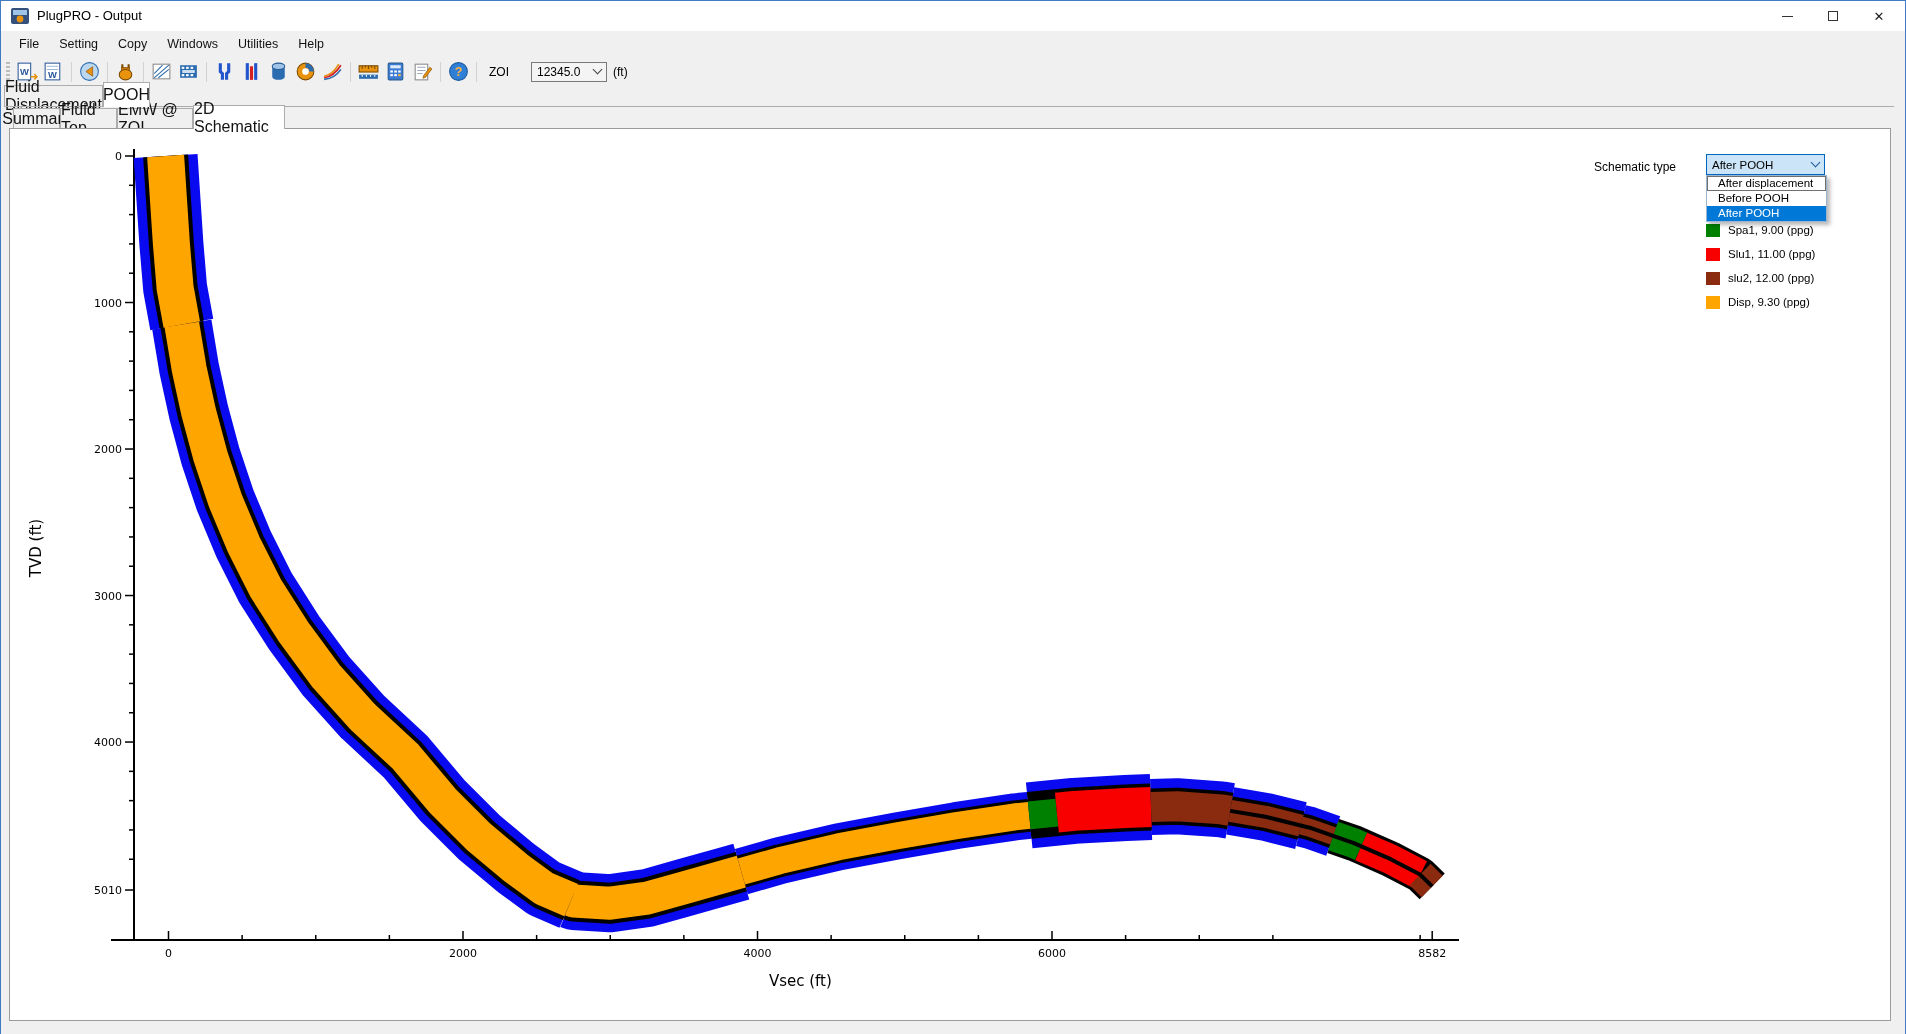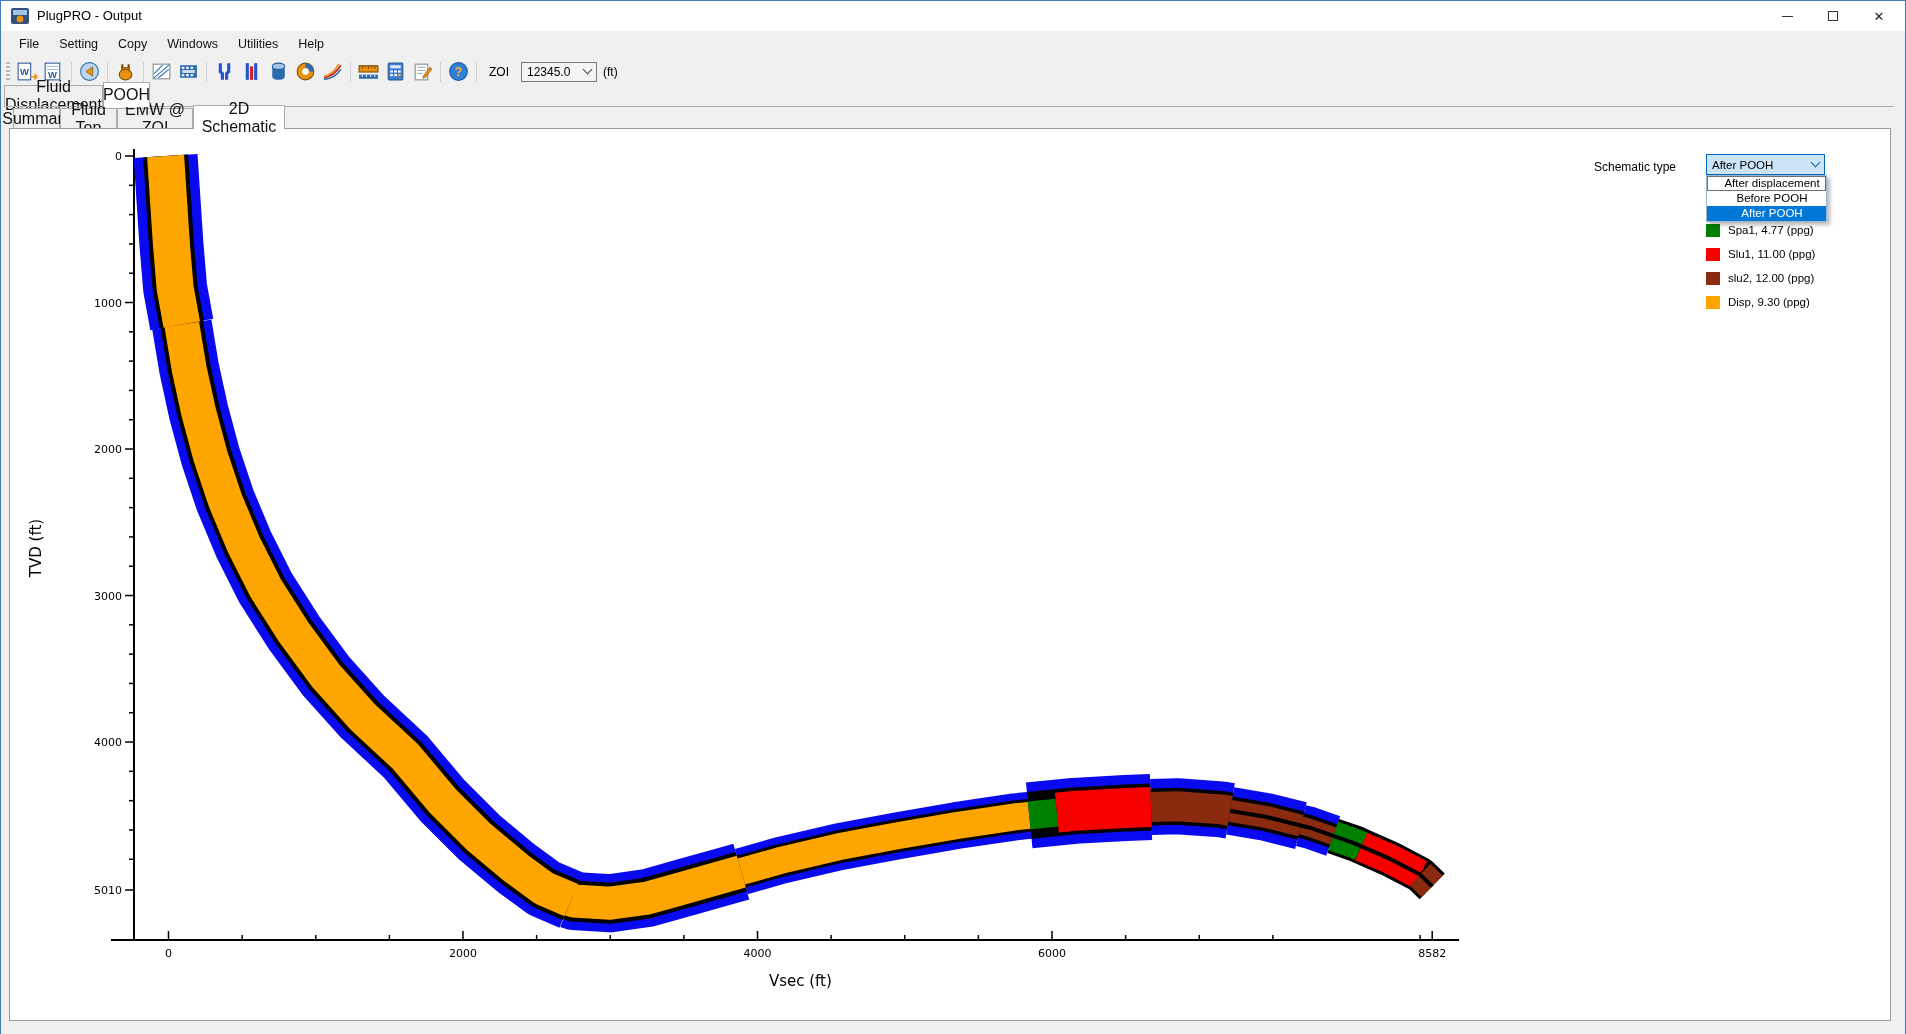--- a/index.html
+++ b/index.html
@@ -1,19 +1,19 @@
 <!DOCTYPE html>
 <html><head>
 <meta charset="utf-8">
 <style>
   * { box-sizing: border-box; margin: 0; padding: 0; }
   html,body { width:1906px; height:1034px; overflow:hidden;
     font-family:"Liberation Sans", sans-serif; background:#fff; }
   .window { position:absolute; left:0; top:0; width:1906px; height:1034px;
-    border:1px solid #3f7ac2; background:#f0f0f0;text-align:center; }
+    border:1px solid #3f7ac2; background:#f0f0f0; }
   
   .titlebar { position:absolute; left:0; top:0; width:100%; height:30px; background:#fff; }
   .app-icon { position:absolute; left:9px; top:6px; width:20px; height:18px; }
   .title-text { position:absolute; left:36px; top:7px; font-size:13px; color:#000; }
   .win-btn { position:absolute; top:0; width:44px; height:30px; display:flex;
     align-items:center; justify-content:center; color:#222; }
   .btn-min { right:96px; } .btn-max { right:50px; } .btn-close { right:4px; }
   .glyph-min { width:11px; height:1px; background:#333; display:block; }
   .glyph-max { width:10px; height:10px; border:1px solid #333; display:block; }
   .glyph-close { font-size:13px; line-height:1; }
@@ -21,21 +21,21 @@
   .menubar { position:absolute; left:0; top:30px; width:100%; height:26px;
     background:#f0f0f0; display:flex; align-items:center; padding-left:8px; }
   .menu-item { font-size:12.5px; color:#111; padding:4px 10px; }
   
   .toolbar { position:absolute; left:0; top:56px; width:100%; height:29px;
     background:#f0f0f0; display:flex; align-items:center; padding-left:2px; }
   .grip { width:4px; height:20px; margin:0 3px;
     background:repeating-linear-gradient(#bbb 0 2px, transparent 2px 4px); }
   .tb-icon { width:23px; height:21px; margin:0 2px; display:inline-block; }
   .tb-sep { width:1px; height:20px; background:#d2d2d2; margin:0 4px; }
-  .zoi-label { font-size:12px; margin:0 12px 0 8px; }
+  .zoi-label { font-size:12px; margin:0 22px 0 8px; }
   .zoi-combo { width:76px; height:20px; background:#f4f4f4; border:1px solid #7a7a7a;
     display:flex; align-items:center; justify-content:space-between; padding:4px 5px; }
   .zoi-combo .val { font-size:12px; }
   .chev { width:7px; height:7px; border-right:1.5px solid #444; border-bottom:1.5px solid #444;
     transform:rotate(45deg); margin-top:-4px; }
   .zoi-unit { font-size:12px; margin-left:6px; }
   
   .tab { position:absolute; border:1px solid #acacac; background:#f0f0f0;
     font-size:16px; display:flex; align-items:center; justify-content:center; color:#111; }
   .tab.active { background:#fff; border-bottom:none; z-index:4; }
@@ -309,21 +309,21 @@
   </div>
   <div class="sch-dropdown" id="sch-dropdown">
       <div class="sch-option focused">After displacement</div>
       <div class="sch-option">Before POOH</div>
       <div class="sch-option selected">After POOH</div>
     </div>
 
   <div class="legend" id="legend">
       <div class="legend-row">
         <span class="legend-swatch" style="background: rgb(0, 128, 0);"></span>
-        <span class="legend-label">Spa1, 4.77 (ppg)</span>
+        <span class="legend-label">Spa1, 9.00 (ppg)</span>
       </div>
       <div class="legend-row">
         <span class="legend-swatch" style="background: rgb(248, 0, 0);"></span>
         <span class="legend-label">Slu1, 11.00 (ppg)</span>
       </div>
       <div class="legend-row">
         <span class="legend-swatch" style="background: rgb(138, 43, 15);"></span>
         <span class="legend-label">slu2, 12.00 (ppg)</span>
       </div>
       <div class="legend-row">

